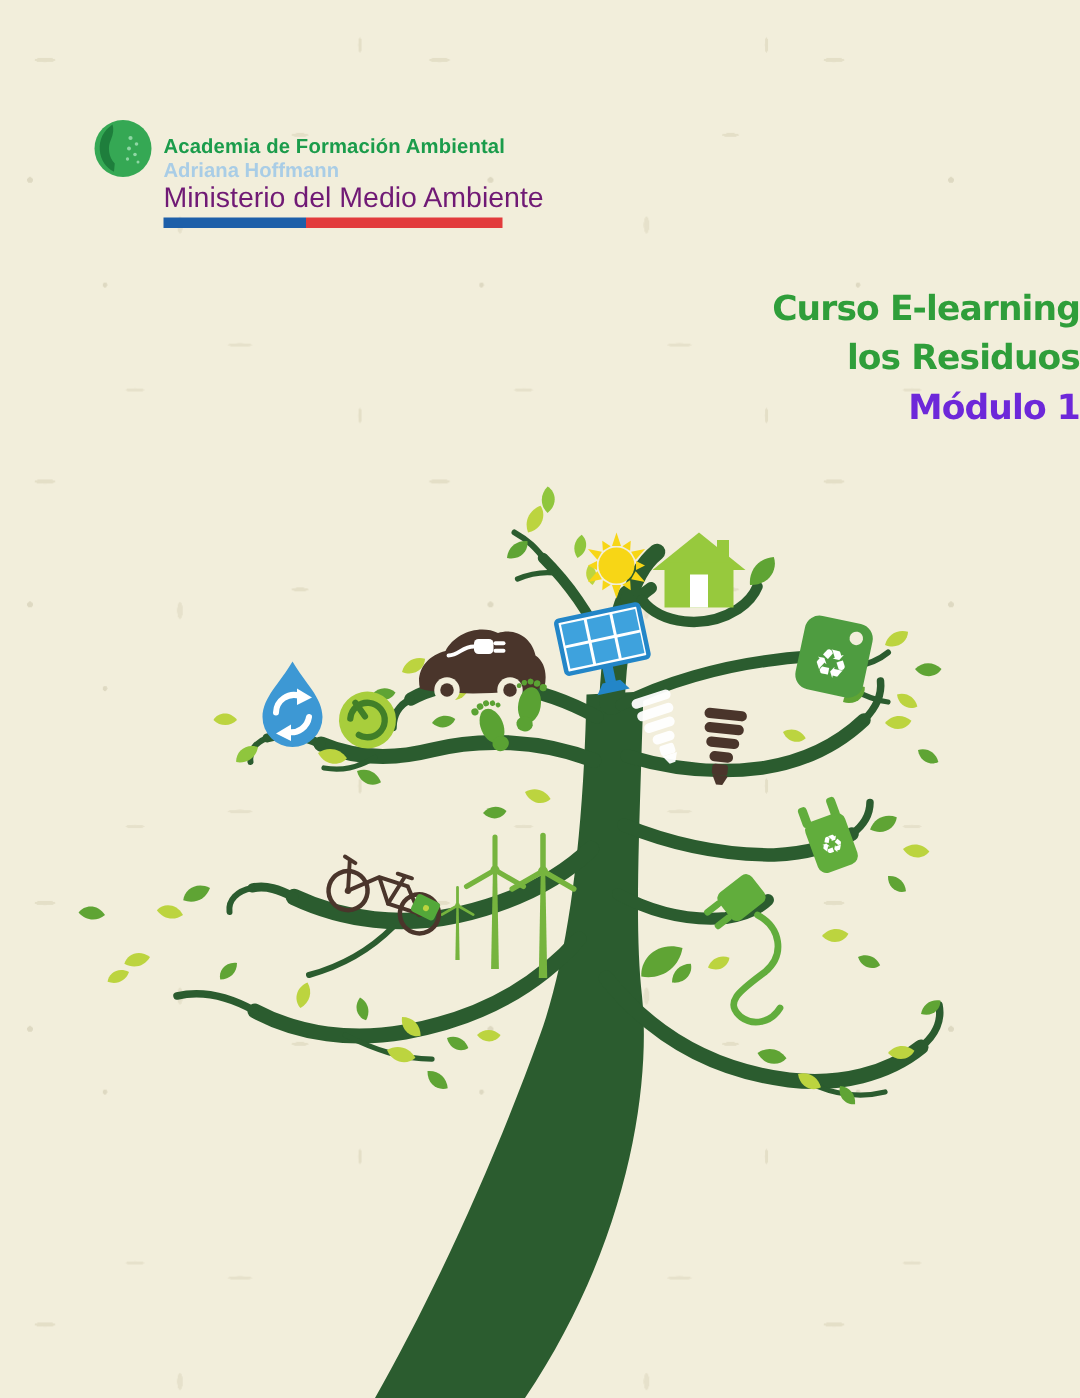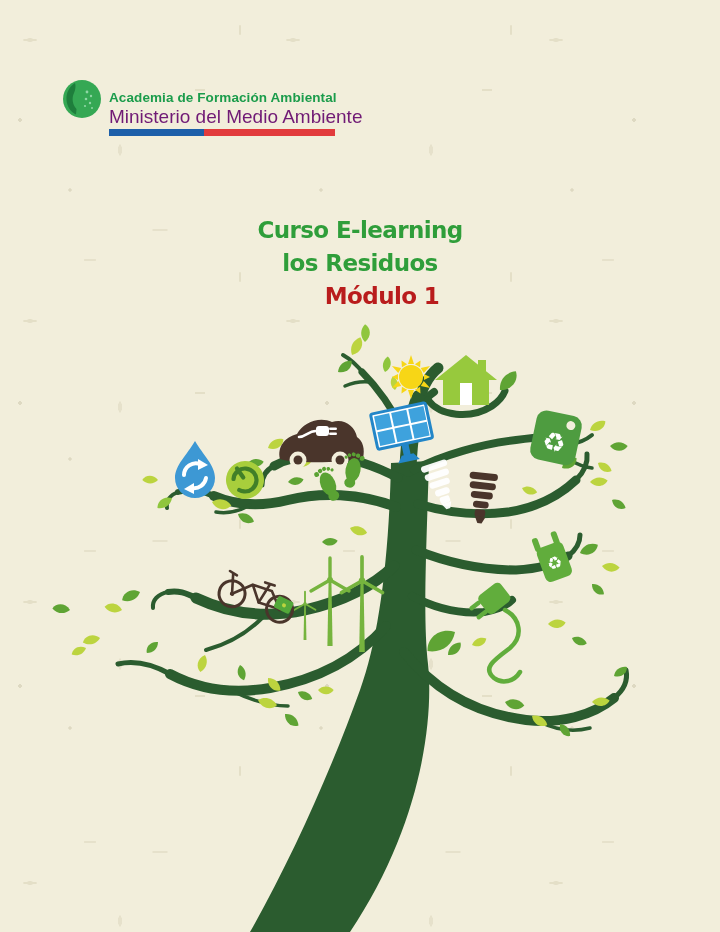--- a/index.html
+++ b/index.html
@@ -26,25 +26,25 @@
   .header{position:absolute;left:62px;top:79px;display:flex;align-items:flex-start;}
   .logo-circle{width:40px;height:40px;flex:0 0 auto;margin-right:7px;}
   .org{line-height:1;}
   .org-l1{font-size:13.5px;font-weight:bold;color:#1b9c4b;letter-spacing:.1px;margin:12px 0 2px 0;}
   .org-l2{font-size:13.5px;font-weight:bold;color:#a9cde6;margin:0 0 3px 0;}
   .org-l3{font-size:19px;font-weight:500;color:#701a75;margin:0;}
   .flagbar{display:flex;width:226px;height:7px;margin-top:3px;}
   .flagbar .b{width:42%;background:#1d5fa9;}
   .flagbar .r{width:58%;background:#e23b3c;}
   .titleblock{
-    position:absolute;left:0;top:190px;width:720px;text-align:center;
+    position:absolute;left:0;top:190px;width:720px;text-align:right;
     font-family:"DejaVu Sans",sans-serif;font-weight:bold;
-    font-size:23px;line-height:33px;letter-spacing:-0.6px;color:#2f9e3a;margin-top:24px;
+    font-size:23px;line-height:33px;letter-spacing:-0.6px;color:#2f9e3a;
   }
-  .titleblock .module{color:#b91c1c;padding-left:44px;}
+  .titleblock .module{color:#6d28d9;padding-left:44px;}
   .tree-svg{position:absolute;left:0;top:0;width:720px;height:932px;}
 </style>
 </head>
 <body>
 
 <div class="texture"></div>
 
 <svg class="tree-svg" viewBox="0 0 720 932" aria-hidden="true">
   <defs>
     <path id="leaf" d="M0 0 C 4 -7 12 -9 19 -5 C 17 2 8 6 0 0 Z"></path>
@@ -321,20 +321,21 @@
       <circle cx="25" cy="13" r="1.4"></circle>
         <circle cx="29" cy="17" r="1.2"></circle>
         <circle cx="24" cy="20" r="1.3"></circle>
       <circle cx="28" cy="24" r="1.2"></circle>
         <circle cx="23" cy="27" r="1.1"></circle>
         <circle cx="30" cy="29" r="1"></circle>
     </g>
   </svg>
   <div class="org">
     <p class="org-l1">Academia de Formación Ambiental</p>
+    <p class="org-l2">Adriana Hoffmann</p>
     <p class="org-l3">Ministerio del Medio Ambiente</p>
     <div class="flagbar">
       <div class="b"></div>
       <div class="r"></div>
     </div>
   </div>
 </div>
 
 <div class="titleblock">
   <div>Curso E-learning</div>

